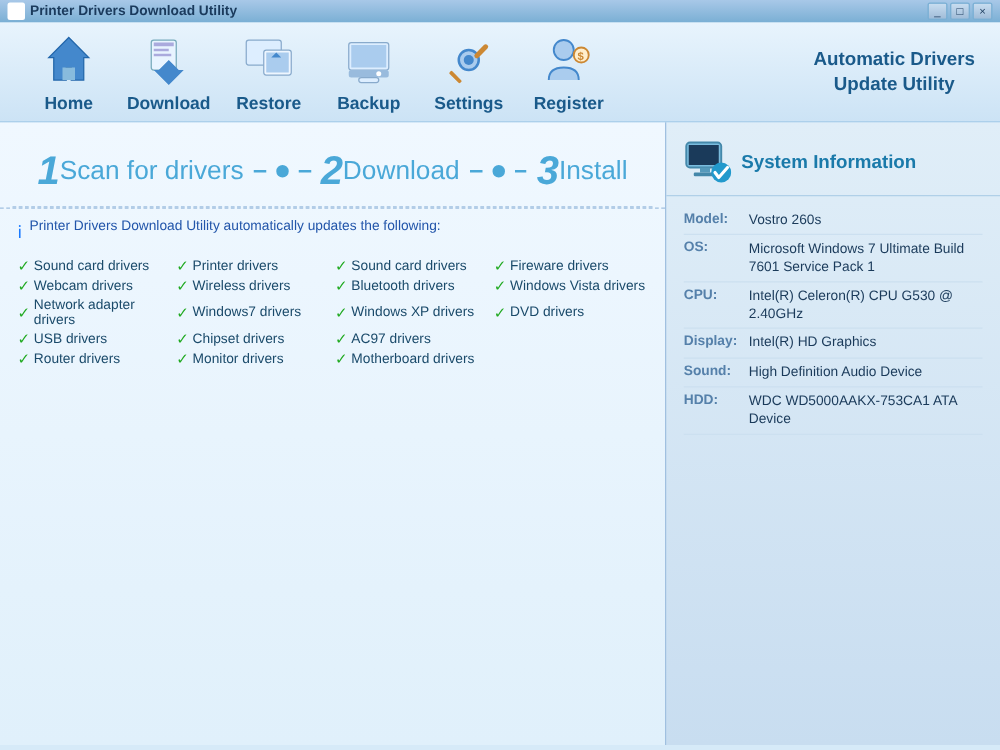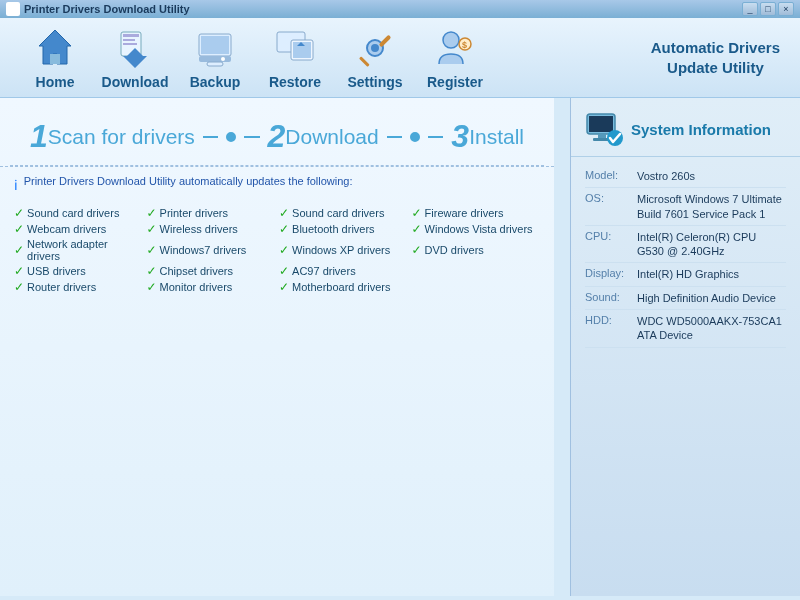--- a/index.html
+++ b/index.html
@@ -190,25 +190,24 @@
       font-size: 11px;
       color: #1a4a6a;
     }
     .check-icon {
       color: #22aa22;
       font-size: 12px;
     }
 
     
     .right-panel {
-      width: 230px;
+      width: 268px;
       background: linear-gradient(to bottom, #e0eef8, #c8ddf0);
       border-left: 1px solid #a0c0e0;
       padding: 0;
-      margin-left: 16px;
     }
 
     .sys-info-header {
       display: flex;
       align-items: center;
       gap: 8px;
       padding: 12px 14px 8px;
       border-bottom: 1px solid #b0d0e8;
     }
     .sys-info-title {
@@ -224,20 +223,21 @@
       display: flex;
       gap: 6px;
       padding: 4px 0;
       border-bottom: 1px solid #cce0f0;
       font-size: 11px;
     }
     .sys-key {
       color: #5580aa;
       min-width: 46px;
       flex-shrink: 0;
+      font-weight: bold;
     }
     .sys-val {
       color: #1a3a5a;
       line-height: 1.3;
     }
   </style>
 </head>
 <body>
 
 <div class="title-bar">
@@ -270,39 +270,39 @@
         <rect x="10" y="13" width="12" height="2" fill="#aad"></rect>
         <rect x="10" y="17" width="14" height="2" fill="#aad"></rect>
         <polygon points="22,22 30,30 34,30 22,42 10,30 14,30" fill="#4488cc"></polygon>
       </svg>
     </div>
     <span class="toolbar-label">Download</span>
   </div>
   <div class="toolbar-item">
     <div class="toolbar-icon">
       <svg width="44" height="44" viewBox="0 0 44 44">
+        <rect x="4" y="6" width="28" height="20" rx="2" fill="#ddeeff" stroke="#88aacc"></rect>
+        <rect x="18" y="14" width="22" height="20" rx="2" fill="#eef6ff" stroke="#88aacc"></rect>
+        <rect x="20" y="16" width="18" height="16" fill="#aaccee"></rect>
+        <polygon points="24,20 32,20 28,16" fill="#4488cc"></polygon>
+      </svg>
+    </div>
+    <span class="toolbar-label">Restore</span>
+  </div>
+  <div class="toolbar-item">
+    <div class="toolbar-icon">
+      <svg width="44" height="44" viewBox="0 0 44 44">
         <rect x="6" y="8" width="32" height="22" rx="2" fill="#ddeeff" stroke="#88aacc"></rect>
         <rect x="8" y="10" width="28" height="18" fill="#aaccee"></rect>
         <rect x="6" y="30" width="32" height="6" rx="2" fill="#99bbdd"></rect>
         <circle cx="30" cy="33" r="2" fill="#fff"></circle>
         <rect x="14" y="36" width="16" height="4" rx="2" fill="#ddeeff" stroke="#88aacc"></rect>
       </svg>
     </div>
     <span class="toolbar-label">Backup</span>
-  </div>
-  <div class="toolbar-item">
-    <div class="toolbar-icon">
-      <svg width="44" height="44" viewBox="0 0 44 44">
-        <rect x="4" y="6" width="28" height="20" rx="2" fill="#ddeeff" stroke="#88aacc"></rect>
-        <rect x="18" y="14" width="22" height="20" rx="2" fill="#eef6ff" stroke="#88aacc"></rect>
-        <rect x="20" y="16" width="18" height="16" fill="#aaccee"></rect>
-        <polygon points="24,20 32,20 28,16" fill="#4488cc"></polygon>
-      </svg>
-    </div>
-    <span class="toolbar-label">Restore</span>
   </div>
   <div class="toolbar-item">
     <div class="toolbar-icon">
       <svg width="44" height="44" viewBox="0 0 44 44">
         <circle cx="22" cy="22" r="8" fill="#aaccee" stroke="#4488cc" stroke-width="2"></circle>
         <circle cx="22" cy="22" r="4" fill="#4488cc"></circle>
 
         <rect x="30" y="8" width="4" height="14" rx="2" fill="#cc8833" transform="rotate(45 32 15)"></rect>
         <rect x="10" y="30" width="3" height="12" rx="1" fill="#cc8833" transform="rotate(-45 11 36)"></rect>
       </svg>

